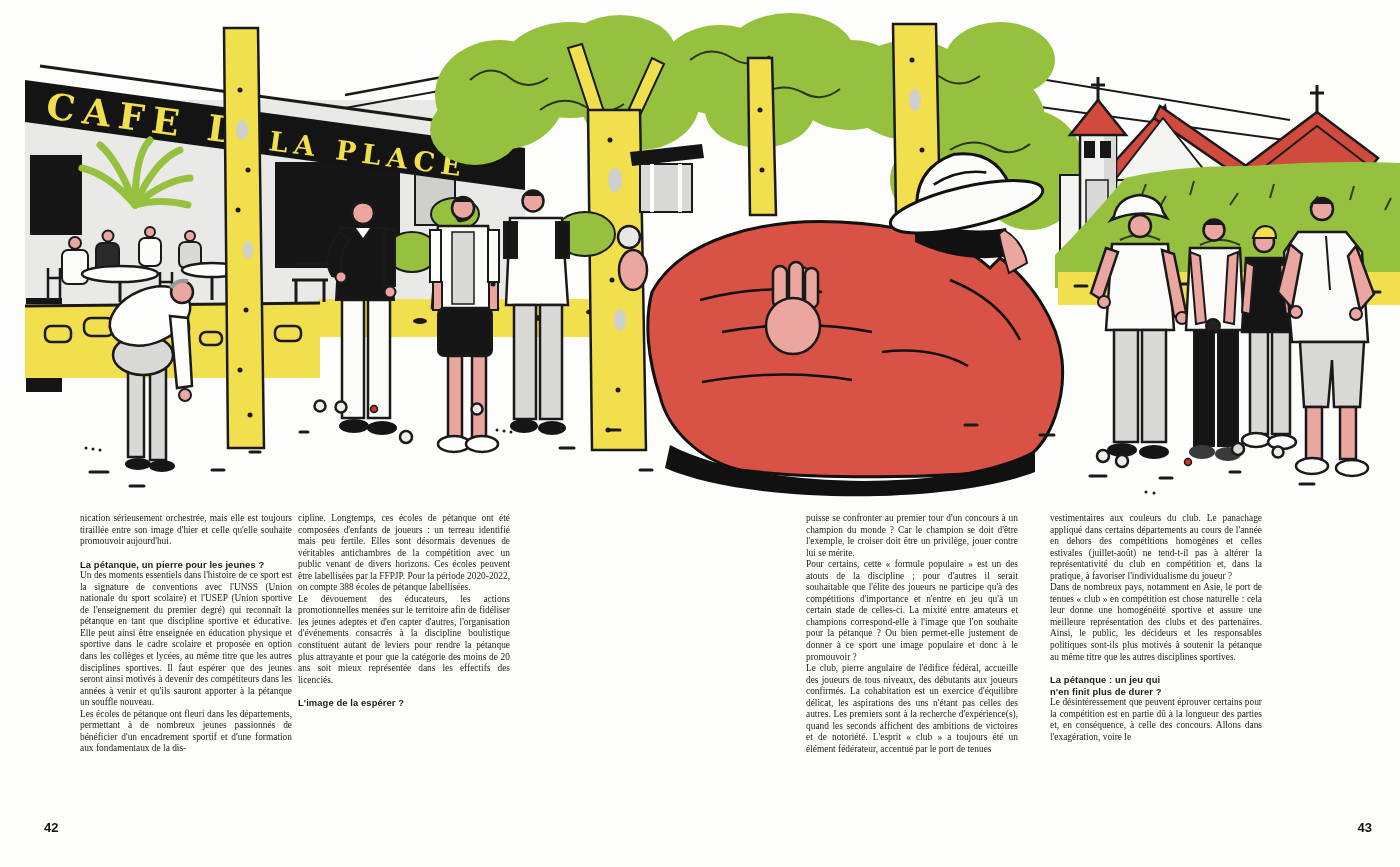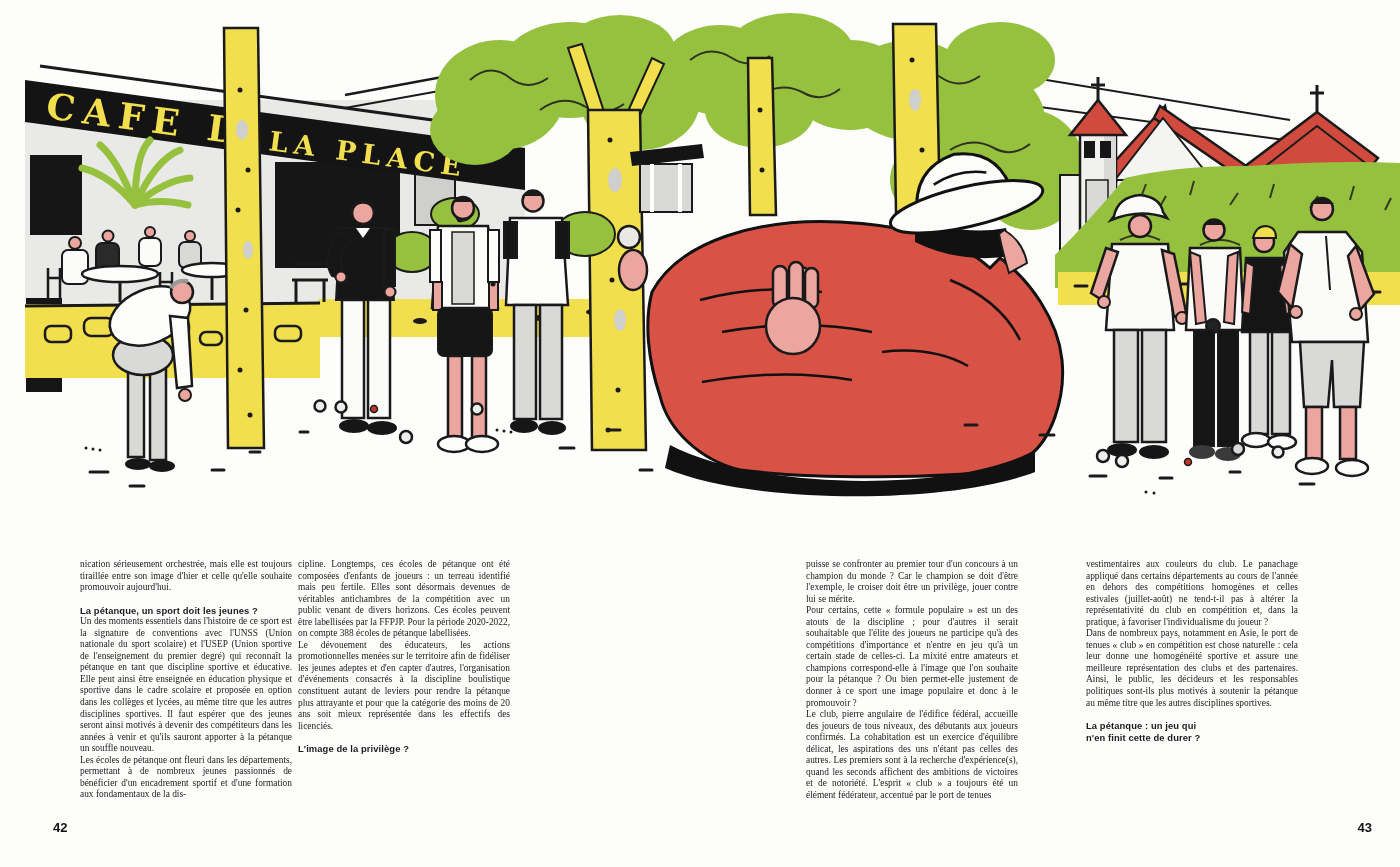--- a/index.html
+++ b/index.html
@@ -1,30 +1,30 @@
 <!DOCTYPE html>
 <html><head>
 <meta charset="utf-8">
 <style>
   html,body{margin:0;padding:0;background:#ffffff;}
   .page{position:relative;width:1400px;height:867px;background:#fdfdfc;overflow:hidden;
         font-family:"Liberation Serif",serif;color:#1a1a1a;}
   .illustration{position:absolute;left:0;top:0;width:1400px;height:500px;}
   .col{position:absolute;top:513px;width:212px;font-size:9.4px;line-height:11.55px;
-       text-align:justify;color:#1b1b1b;margin-top:46px;}
+       text-align:justify;color:#1b1b1b;}
   .col-1{left:80px;}
   .col-2{left:298px;}
   .col-3{left:806px;}
-  .col-4{left:1086px;}
+  .col-4{left:1050px;}
   .blk{margin:0;}
   .blk.heading{font-family:"Liberation Sans",sans-serif;font-weight:700;font-size:9.4px;
        margin-top:11px;white-space:pre-line;text-align:left;letter-spacing:.1px;}
   .page-number{position:absolute;bottom:32px;font-family:"Liberation Sans",sans-serif;
        font-weight:700;font-size:13px;color:#111;}
-  .page-number.left{left:53px;}
+  .page-number.left{left:44px;}
   .page-number.right{right:28px;}
   svg text.sign{font-family:"DejaVu Serif",serif;font-weight:bold;fill:#F2DF4E;}
 </style>
 </head>
 <body>
 
 <div class="page">
 
   <svg class="illustration" viewBox="0 0 1400 500">
 
@@ -386,36 +386,37 @@
       <circle cx="86" cy="448" r="1.5"></circle>
         <circle cx="93" cy="449" r="1.5"></circle>
         <circle cx="100" cy="450" r="1.5"></circle>
       <circle cx="1146" cy="492" r="1.5"></circle>
         <circle cx="1154" cy="493" r="1.5"></circle>
     </g>
   </svg>
 
   <div class="col col-1">
       <div class="blk body">nication sérieusement orchestrée, mais elle est toujours tiraillée entre son image d'hier et celle qu'elle souhaite promouvoir aujourd'hui.</div>
-      <div class="blk heading">La pétanque, un sport doit les jeunes ?</div>
+      <div class="blk heading">La pétanque, un pierre pour les jeunes ?</div>
       <div class="blk body">Un des moments essentiels dans l'histoire de ce sport est la signature de conventions avec l'UNSS (Union nationale du sport scolaire) et l'USEP (Union sportive de l'enseignement du premier degré) qui reconnaît la pétanque en tant que discipline sportive et éducative. Elle peut ainsi être enseignée en éducation physique et sportive dans le cadre scolaire et proposée en option dans les collèges et lycées, au même titre que les autres disciplines sportives. Il faut espérer que des jeunes seront ainsi motivés à devenir des compétiteurs dans les années à venir et qu'ils sauront apporter à la pétanque un souffle nouveau.</div>
       <div class="blk body">Les écoles de pétanque ont fleuri dans les départements, permettant à de nombreux jeunes passionnés de bénéficier d'un encadrement sportif et d'une formation aux fondamentaux de la dis-</div>
     </div>
   <div class="col col-2">
       <div class="blk body">cipline. Longtemps, ces écoles de pétanque ont été composées d'enfants de joueurs : un terreau identifié mais peu fertile. Elles sont désormais devenues de véritables antichambres de la compétition avec un public venant de divers horizons. Ces écoles peuvent être labellisées par la FFPJP. Pour la période 2020-2022, on compte 388 écoles de pétanque labellisées.</div>
       <div class="blk body">Le dévouement des éducateurs, les actions promotionnelles menées sur le territoire afin de fidéliser les jeunes adeptes et d'en capter d'autres, l'organisation d'événements consacrés à la discipline boulistique constituent autant de leviers pour rendre la pétanque plus attrayante et pour que la catégorie des moins de 20 ans soit mieux représentée dans les effectifs des licenciés.</div>
-      <div class="blk heading">L'image de la privilège ?</div>
+      <div class="blk heading">L'image de la espérer ?</div>
     </div>
   <div class="col col-3">
       <div class="blk body">puisse se confronter au premier tour d'un concours à un champion du monde ? Car le champion se doit d'être l'exemple, le croiser doit être un privilège, jouer contre lui se mérite.</div>
       <div class="blk body">Pour certains, cette « formule populaire » est un des atouts de la discipline ; pour d'autres il serait souhaitable que l'élite des joueurs ne participe qu'à des compétitions d'importance et n'entre en jeu qu'à un certain stade de celles-ci. La mixité entre amateurs et champions correspond-elle à l'image que l'on souhaite pour la pétanque ? Ou bien permet-elle justement de donner à ce sport une image populaire et donc à le promouvoir ?</div>
       <div class="blk body">Le club, pierre angulaire de l'édifice fédéral, accueille des joueurs de tous niveaux, des débutants aux joueurs confirmés. La cohabitation est un exercice d'équilibre délicat, les aspirations des uns n'étant pas celles des autres. Les premiers sont à la recherche d'expérience(s), quand les seconds affichent des ambitions de victoires et de notoriété. L'esprit « club » a toujours été un élément fédérateur, accentué par le port de tenues</div>
     </div>
   <div class="col col-4">
       <div class="blk body">vestimentaires aux couleurs du club. Le panachage appliqué dans certains départements au cours de l'année en dehors des compétitions homogènes et celles estivales (juillet-août) ne tend-t-il pas à altérer la représentativité du club en compétition et, dans la pratique, à favoriser l'individualisme du joueur ?</div>
       <div class="blk body">Dans de nombreux pays, notamment en Asie, le port de tenues « club » en compétition est chose naturelle : cela leur donne une homogénéité sportive et assure une meilleure représentation des clubs et des partenaires. Ainsi, le public, les décideurs et les responsables politiques sont-ils plus motivés à soutenir la pétanque au même titre que les autres disciplines sportives.</div>
       <div class="blk heading">La pétanque : un jeu qui
-n'en finit cette de durer ?</div>
+n'en finit plus de durer ?</div>
+      <div class="blk body">Le désintéressement que peuvent éprouver certains pour la compétition est en partie dû à la longueur des parties et, en conséquence, à celle des concours. Allons dans l'exagération, voire le</div>
     </div>
 
   <div class="page-number left">42</div>
   <div class="page-number right">43</div>
 </div>
 
 </body></html>

